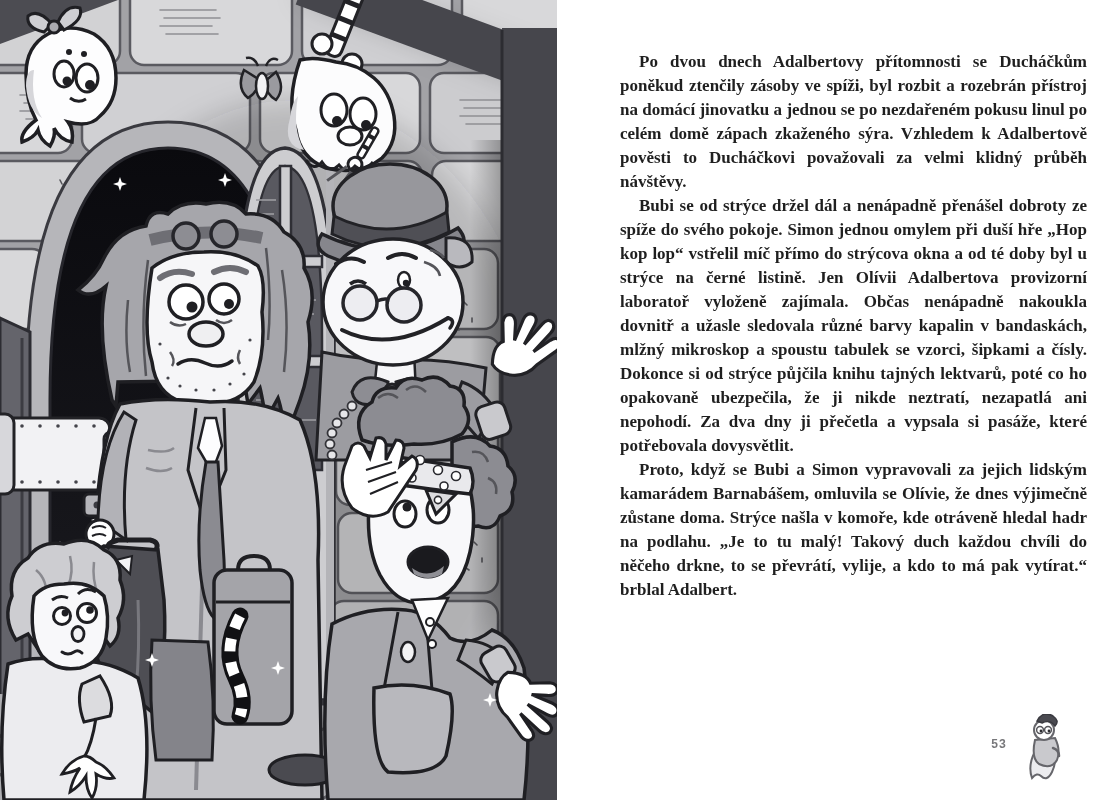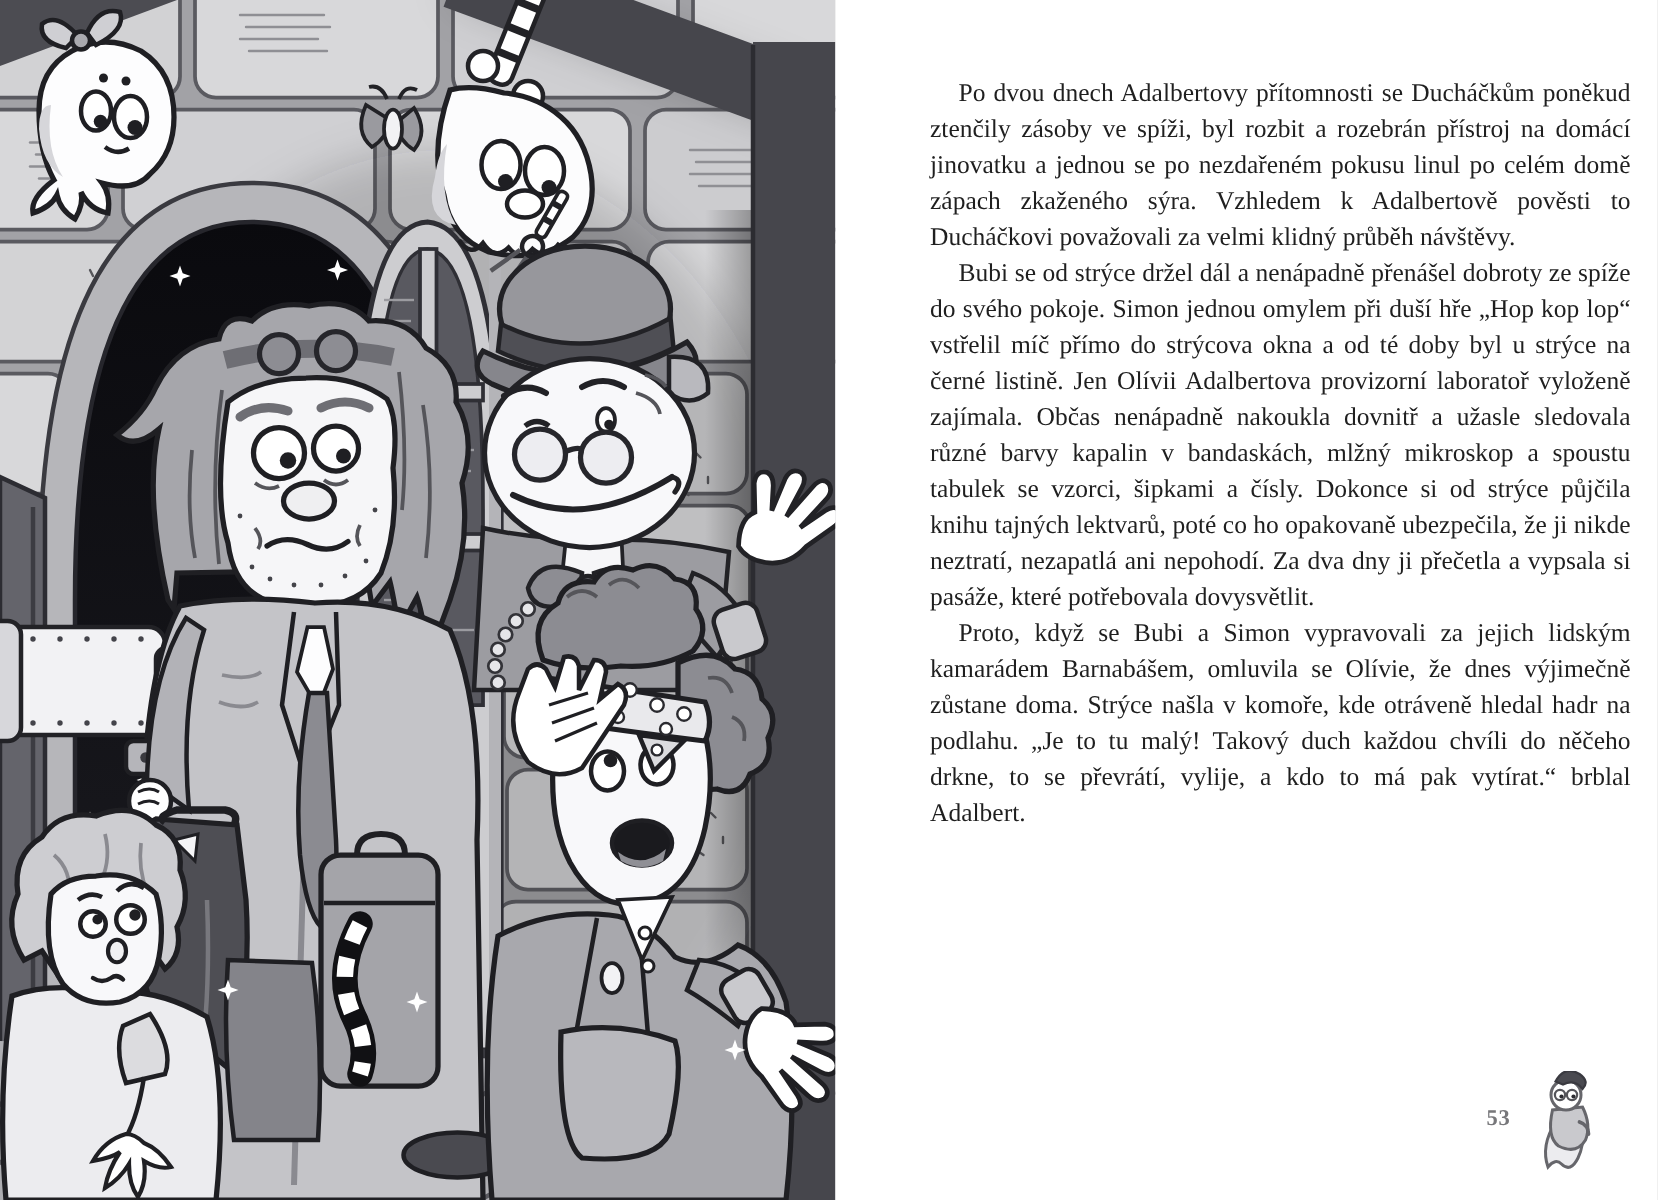--- a/index.html
+++ b/index.html
@@ -1,23 +1,23 @@
 <!DOCTYPE html>
 <html lang="cs"><head>
 <meta charset="utf-8">
 <style>
   html,body{margin:0;padding:0;background:#ffffff;}
   .stage{position:relative;width:1105px;height:800px;background:#fff;overflow:hidden;font-family:"Liberation Serif",serif;}
   .illustration-pane{position:absolute;left:0;top:0;width:557px;height:800px;}
   .illustration-pane svg{display:block;width:557px;height:800px;}
   .text-pane{position:absolute;left:557px;top:0;width:548px;height:800px;background:#fff;}
   .text-column{position:absolute;left:63px;top:50px;width:467px;color:#1f1f1f;font-size:17px;line-height:24px;text-align:justify;}
-  .para{margin:0;text-indent:19px;hyphens:auto;}
+  .para{margin:0;text-indent:19px;hyphens:auto;font-weight:bold;}
   .page-footer{position:absolute;left:428px;top:712px;width:120px;height:86px;}
-  .page-number{position:absolute;left:6px;top:26px;font-family:Liberation Serif, serif;font-weight:bold;font-size:15px;color:#77777a;letter-spacing:.5px;}
+  .page-number{position:absolute;left:6px;top:26px;font-family:Liberation Mono, monospace;font-weight:bold;font-size:12px;color:#77777a;letter-spacing:.5px;}
   .footer-ghost{position:absolute;left:38px;top:2px;width:44px;height:72px;}
 </style>
 </head>
 <body>
 
 <div class="stage">
 
   <div class="illustration-pane">
     <svg viewBox="0 0 557 800" xmlns="http://www.w3.org/2000/svg">
       <defs>

